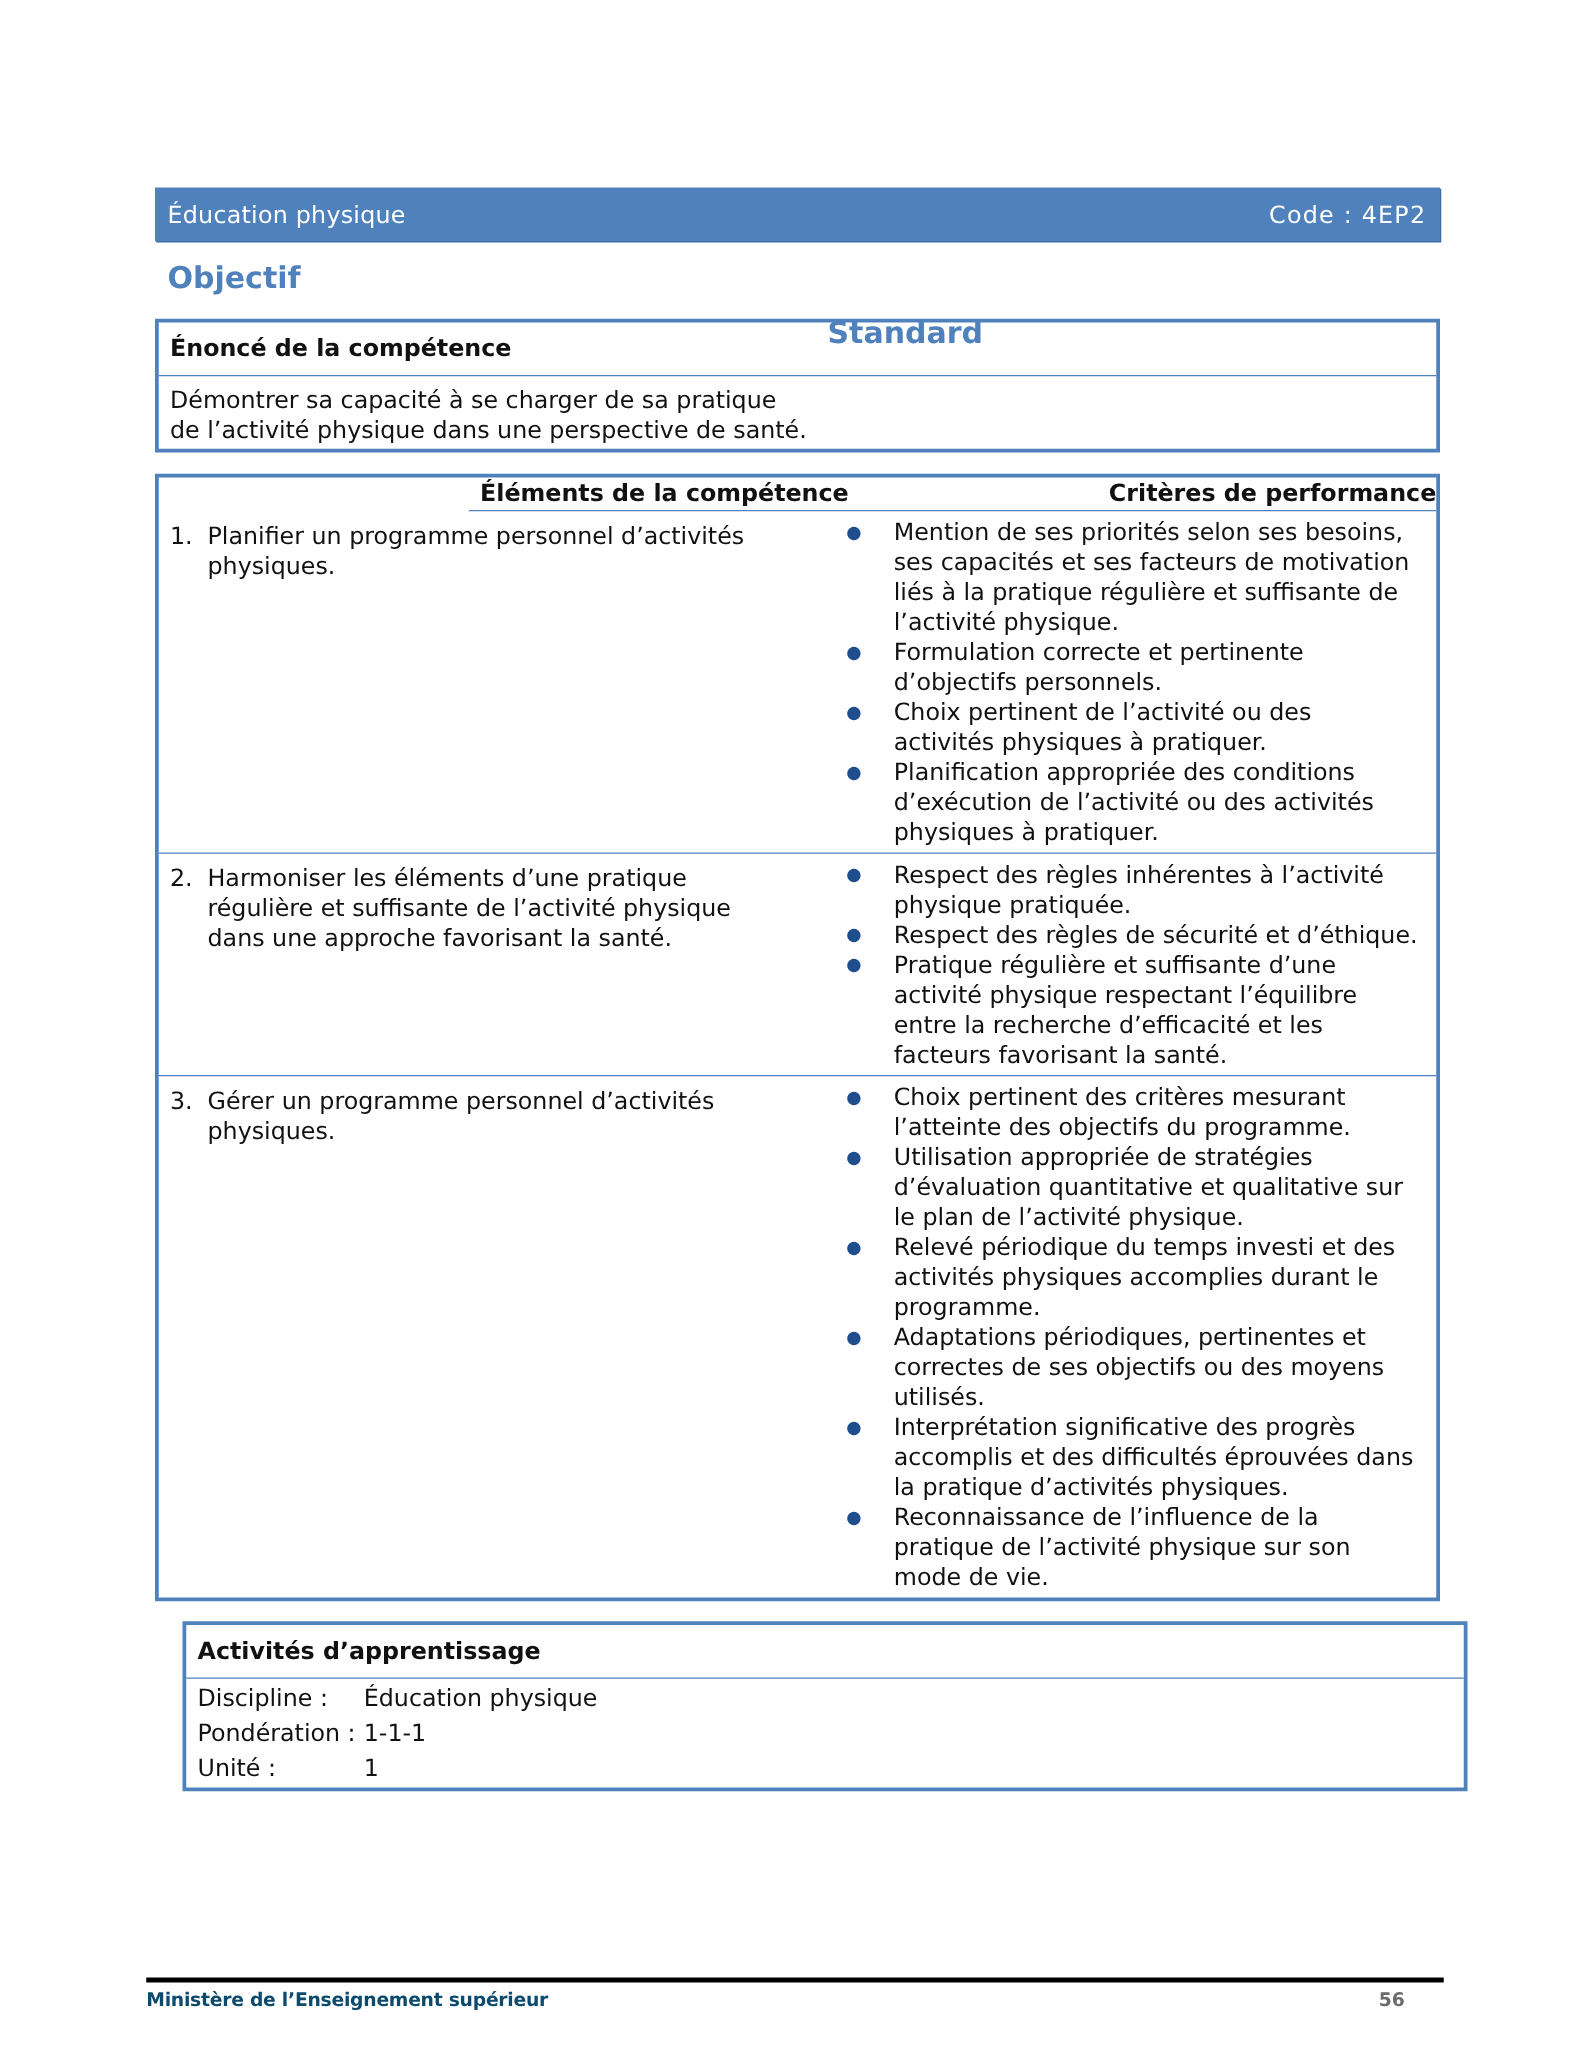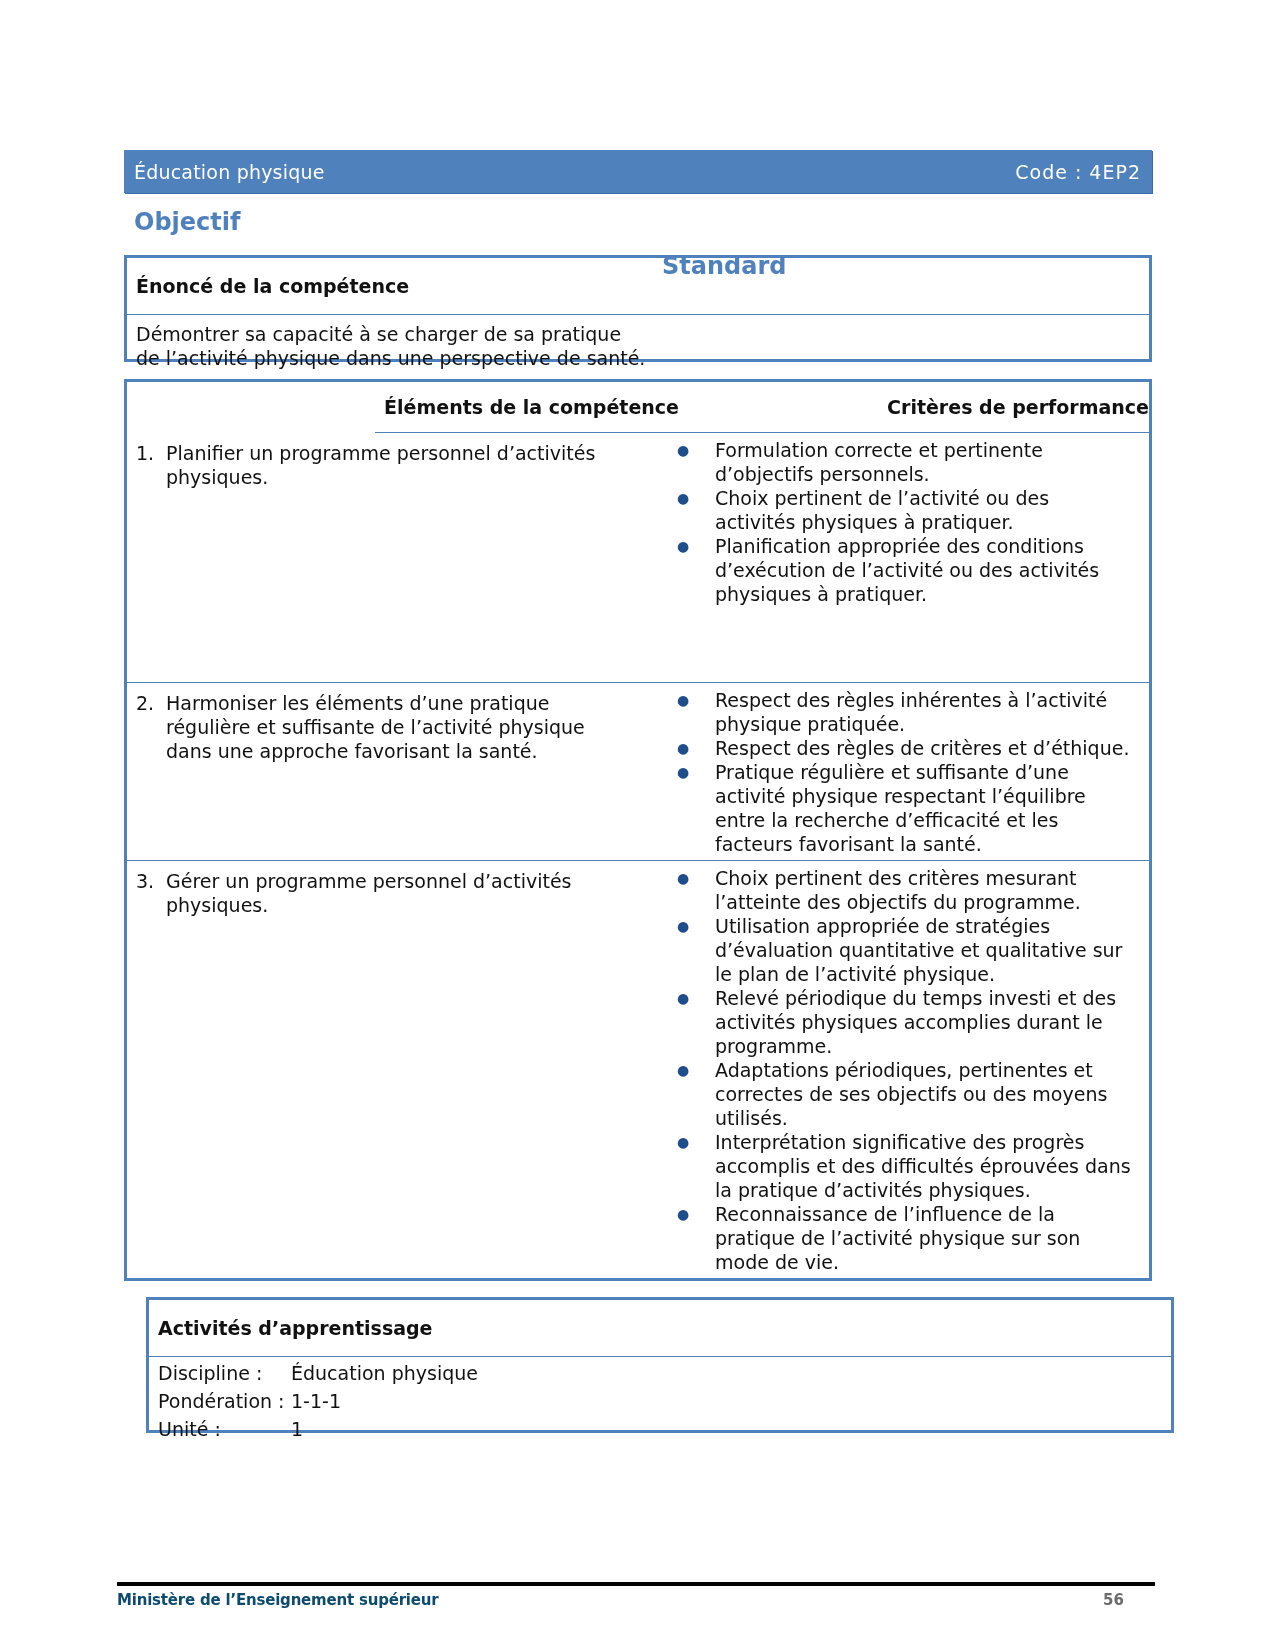--- a/index.html
+++ b/index.html
@@ -18,21 +18,21 @@
   .section-titles { position: absolute; top: 208px; left: 134px; width: 1010px; height: 30px; }
   .section-titles span {
     position: absolute; top: 0; font-weight: bold; font-size: 24px; color: #4f81bd;
     font-family: "DejaVu Sans", sans-serif;
   }
   .section-titles .obj { left: 0; }
   .section-titles .std { left: 528px; margin-top: 44px; }
 
   .box { position: absolute; left: 124px; width: 1028px; border: 3px solid #4f81bd; }
   .box .box-head {
-    height: 57px; border-bottom: 1.5px solid #4f81bd;
+    height: 43px; border-bottom: 1.5px solid #4f81bd;
     display: flex; align-items: center; padding-left: 9px;
     font-weight: bold; font-size: 19px;
   }
   .box .box-body { padding: 6px 9px 0 9px; font-size: 19px; line-height: 24px; }
 
   #enonce { top: 255px; height: 107px; }
   #enonce .box-body { padding-top: 7px; }
 
   #elements { top: 379px; height: 902px; align-items: flex-end; }
   #elements .box-head { padding-left: 0; }
@@ -88,20 +88,24 @@
   </div>
 
   <div class="row" id="row1">
     <div class="left">
       <span class="num">1.</span>
       <span>Planifier un programme personnel d’activités physiques.</span>
     </div>
     <div class="right">
       <div class="crit">
           <span class="bullet"></span>
+          <span class="txt">Mention de ses priorités selon ses besoins, ses capacités et ses facteurs de motivation liés à la pratique régulière et suffisante de l’activité physique.</span>
+        </div>
+      <div class="crit">
+          <span class="bullet"></span>
           <span class="txt">Formulation correcte et pertinente d’objectifs personnels.</span>
         </div>
       <div class="crit">
           <span class="bullet"></span>
           <span class="txt">Choix pertinent de l’activité ou des activités physiques à pratiquer.</span>
         </div>
       <div class="crit">
           <span class="bullet"></span>
           <span class="txt">Planification appropriée des conditions d’exécution de l’activité ou des activités physiques à pratiquer.</span>
         </div>
@@ -113,21 +117,21 @@
       <span class="num">2.</span>
       <span>Harmoniser les éléments d’une pratique régulière et suffisante de l’activité physique dans une approche favorisant la santé.</span>
     </div>
     <div class="right">
       <div class="crit">
           <span class="bullet"></span>
           <span class="txt">Respect des règles inhérentes à l’activité physique pratiquée.</span>
         </div>
       <div class="crit">
           <span class="bullet"></span>
-          <span class="txt">Respect des règles de critères et d’éthique.</span>
+          <span class="txt">Respect des règles de sécurité et d’éthique.</span>
         </div>
       <div class="crit">
           <span class="bullet"></span>
           <span class="txt">Pratique régulière et suffisante d’une activité physique respectant l’équilibre entre la recherche d’efficacité et les facteurs favorisant la santé.</span>
         </div>
     </div>
   </div>
 
   <div class="row" id="row3">
     <div class="left">

